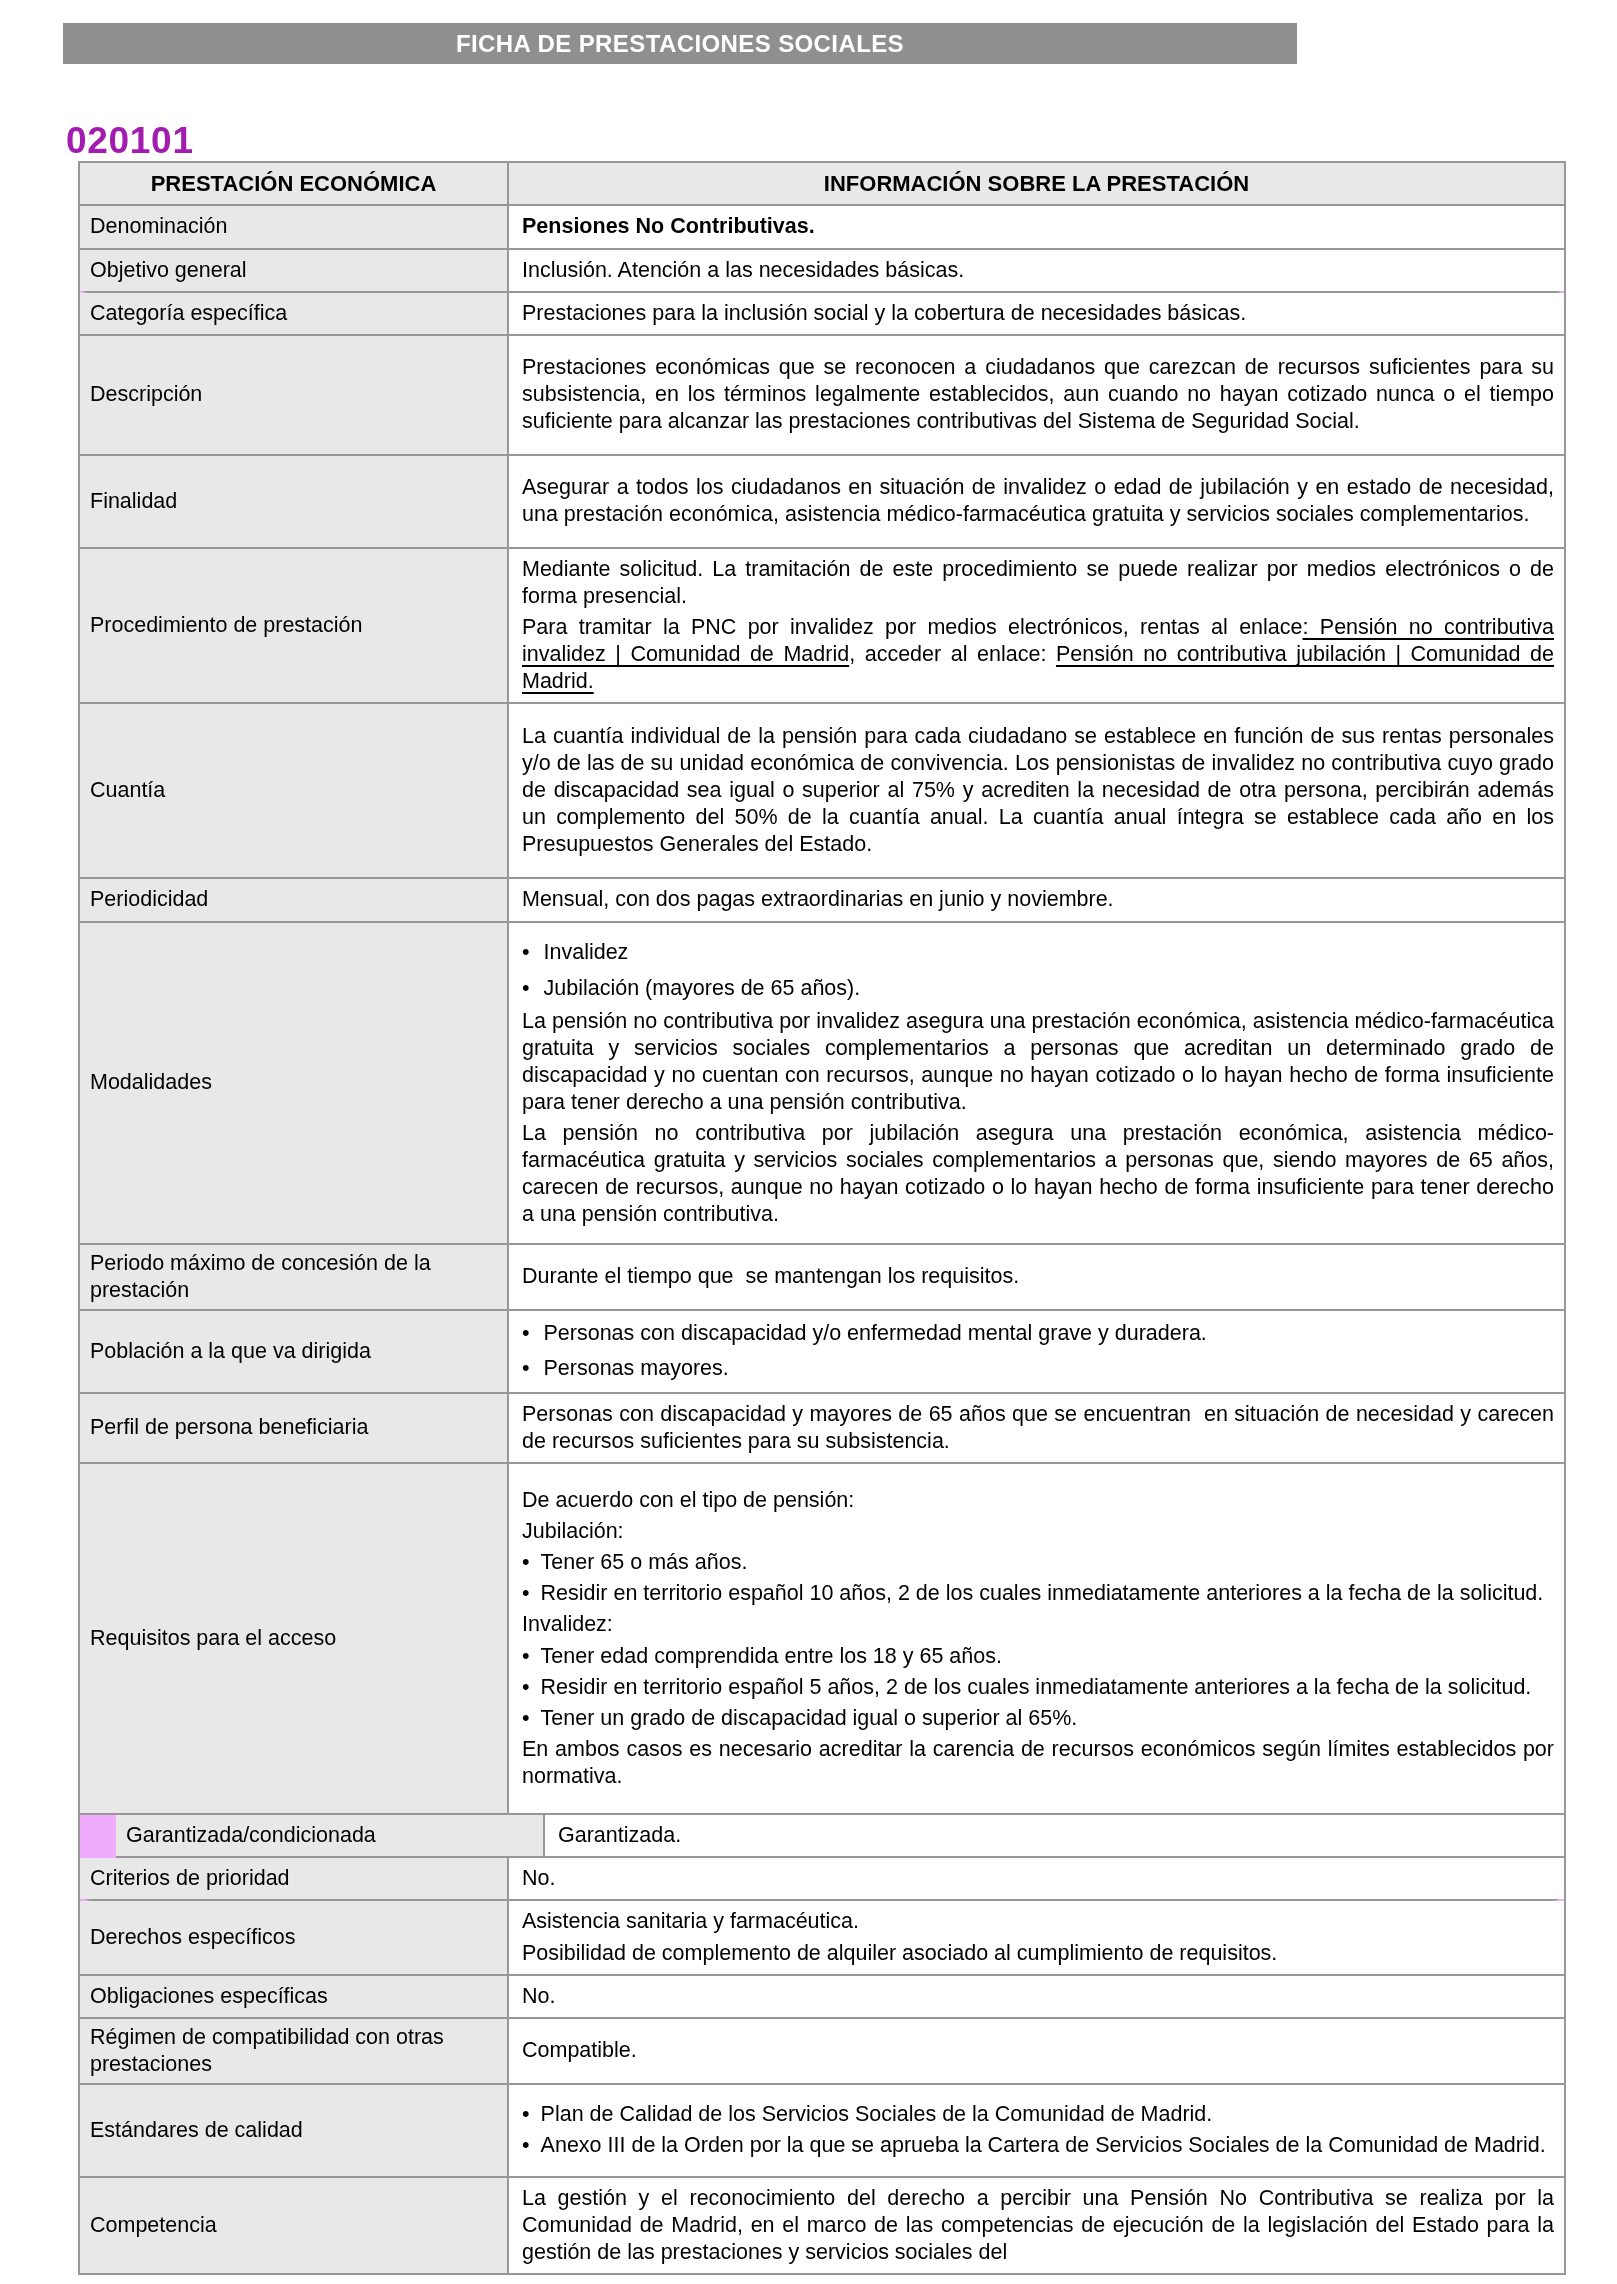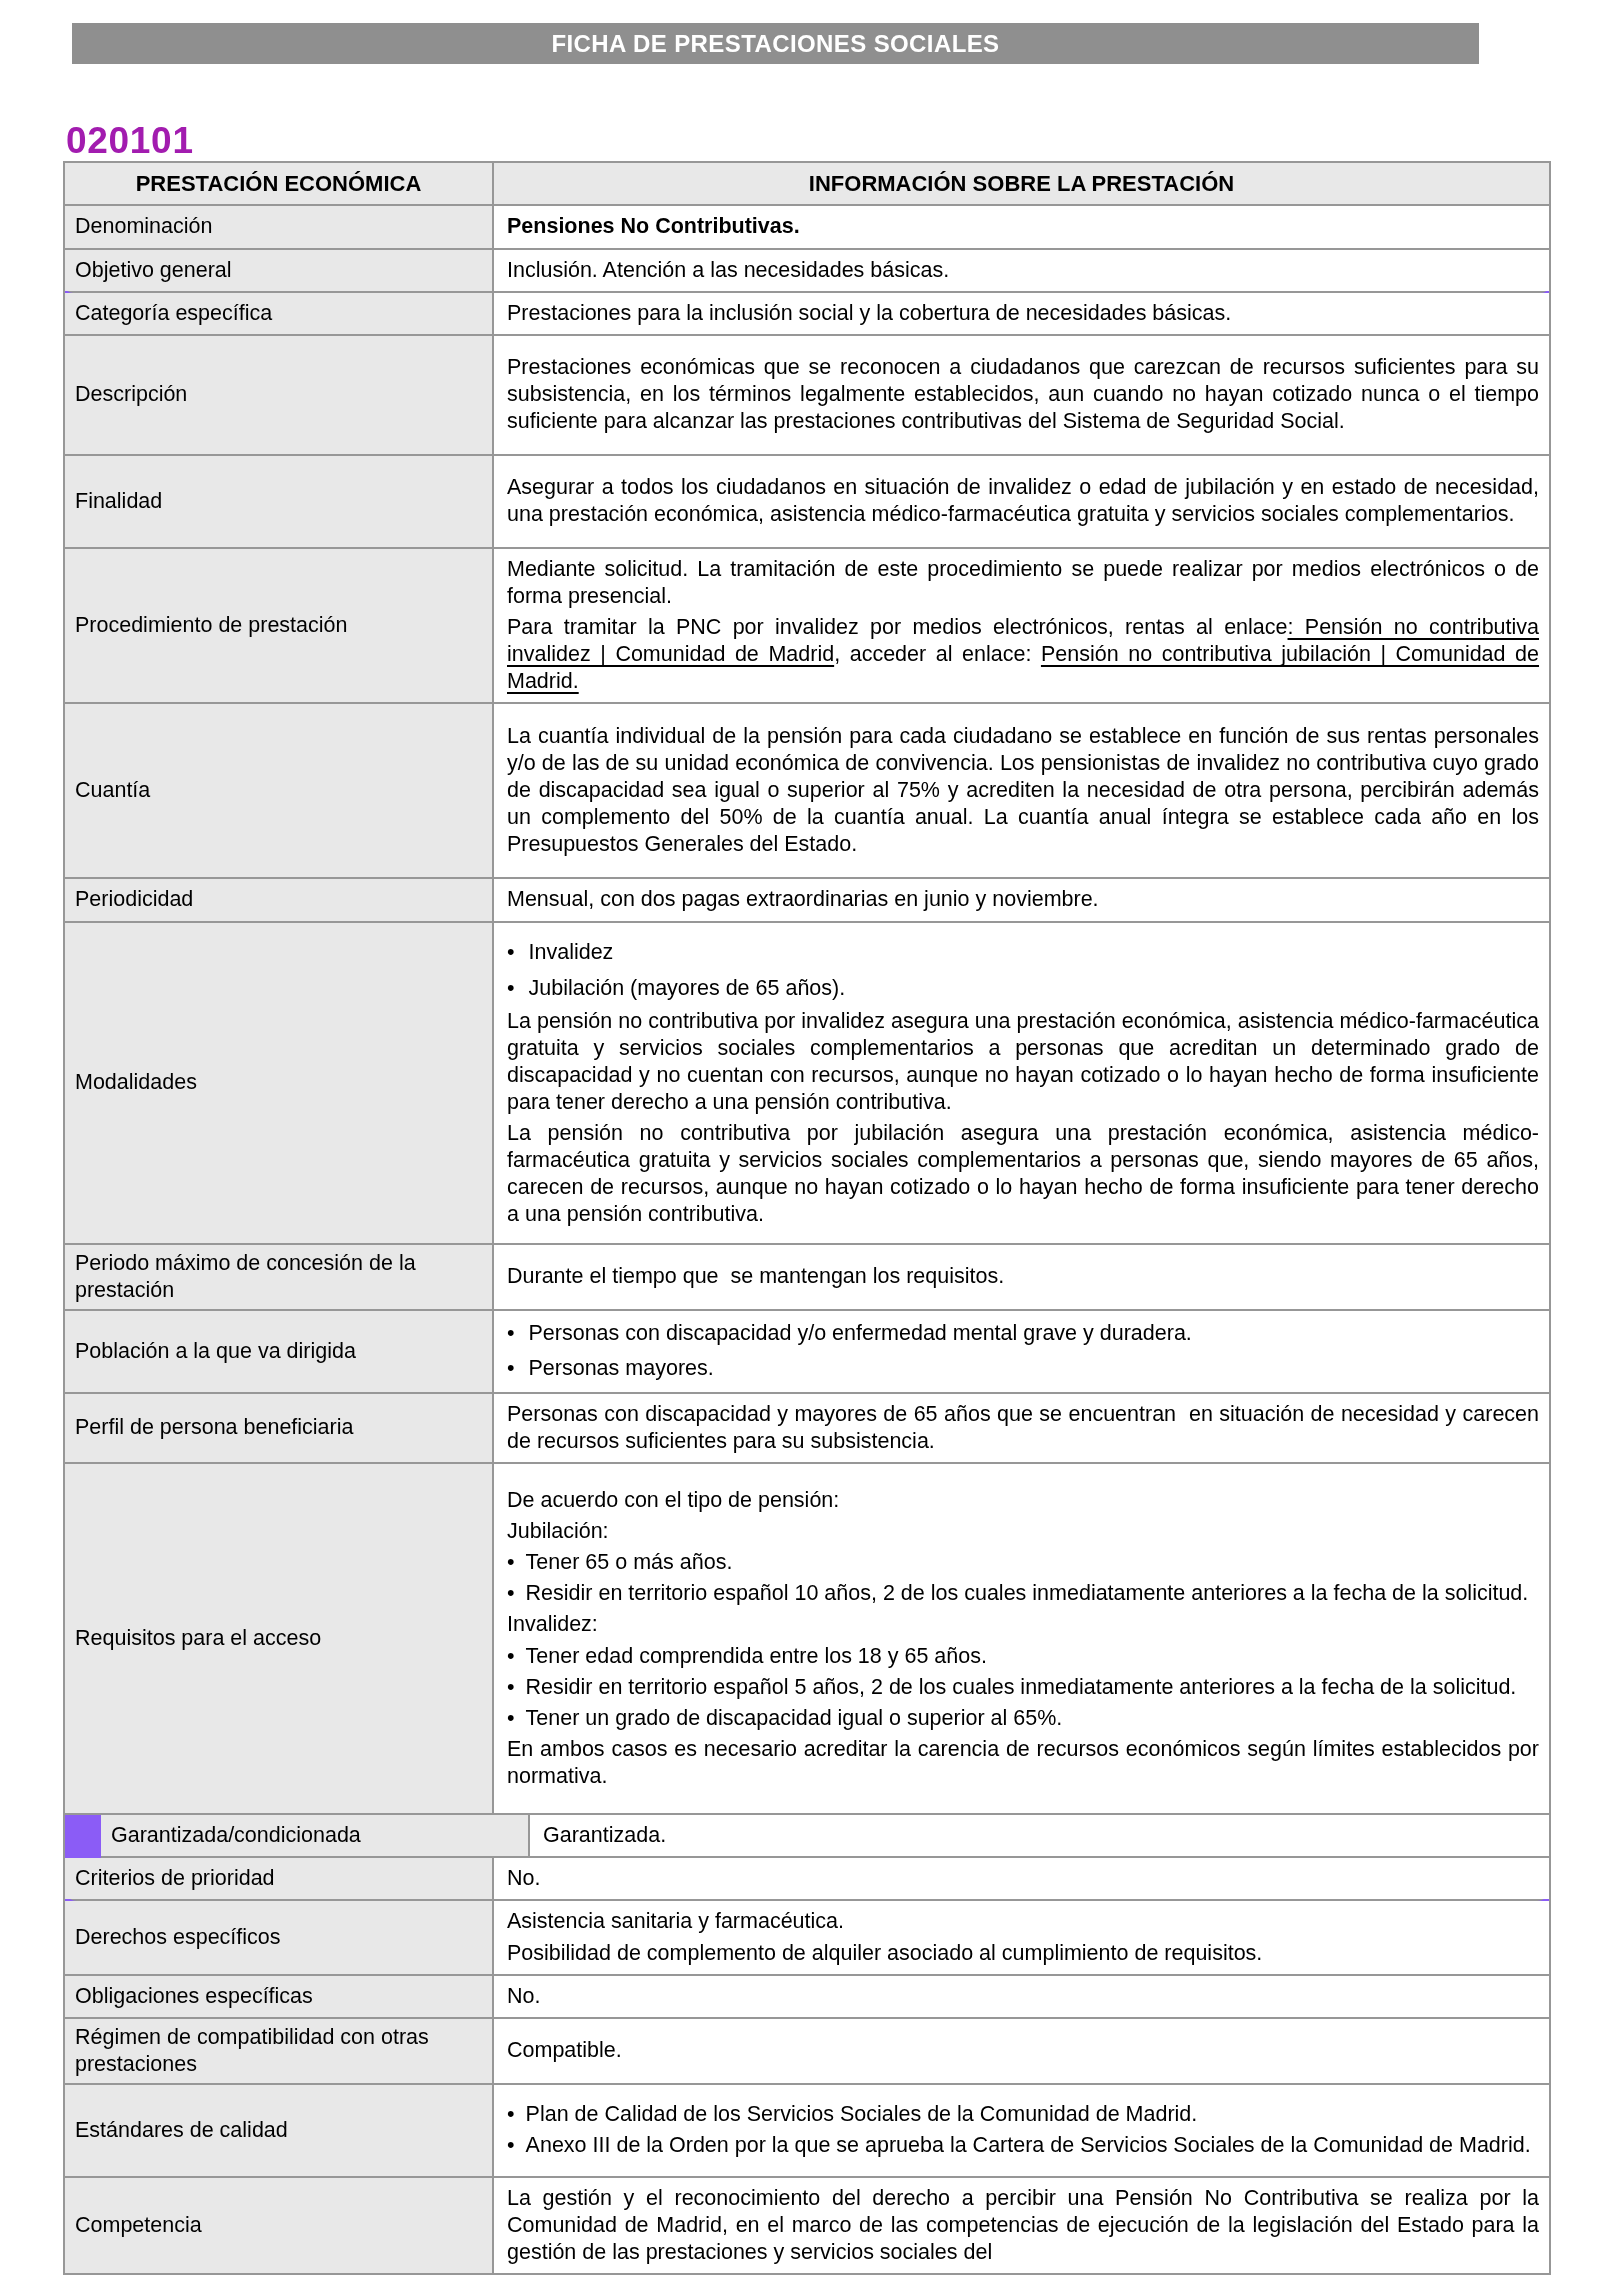--- a/index.html
+++ b/index.html
@@ -7,46 +7,46 @@
     position:relative;
     width:1617px;
     height:2284px;
     background:#ffffff;
     overflow:hidden;
     font-family:"Liberation Sans", sans-serif;
     color:#000000;
   }
   .banner{
     position:absolute;
-    left:72px; top:23px;
-    width:1407px; height:41px;
+    left:63px; top:23px;
+    width:1234px; height:41px;
     background:#8f8f8f;
     display:flex; align-items:center; justify-content:center;
   }
   .banner span{
     color:#ffffff;
     font-weight:bold;
     font-size:24px;
     letter-spacing:0.4px;
   }
   .code{
     position:absolute;
     left:66px; top:120px;
     font-size:37px;
     font-weight:bold;
     color:#a21caf;
     letter-spacing:0.7px;
   }
   .ficha-table{
     position:absolute;
-    left:63px; top:161px;
+    left:78px; top:161px;
     width:1488px;
     border:2.9px solid #979797;
     box-sizing:border-box;
-    background:#8b5cf6;
+    background:#f0abfc;
   }
   .tr{
     display:grid;
     grid-template-columns:429px 1fr;
     border-bottom:2.9px solid #979797;
     box-sizing:border-box;
   }
   .tr:last-child{border-bottom:none;}
   .td{
     display:flex;

